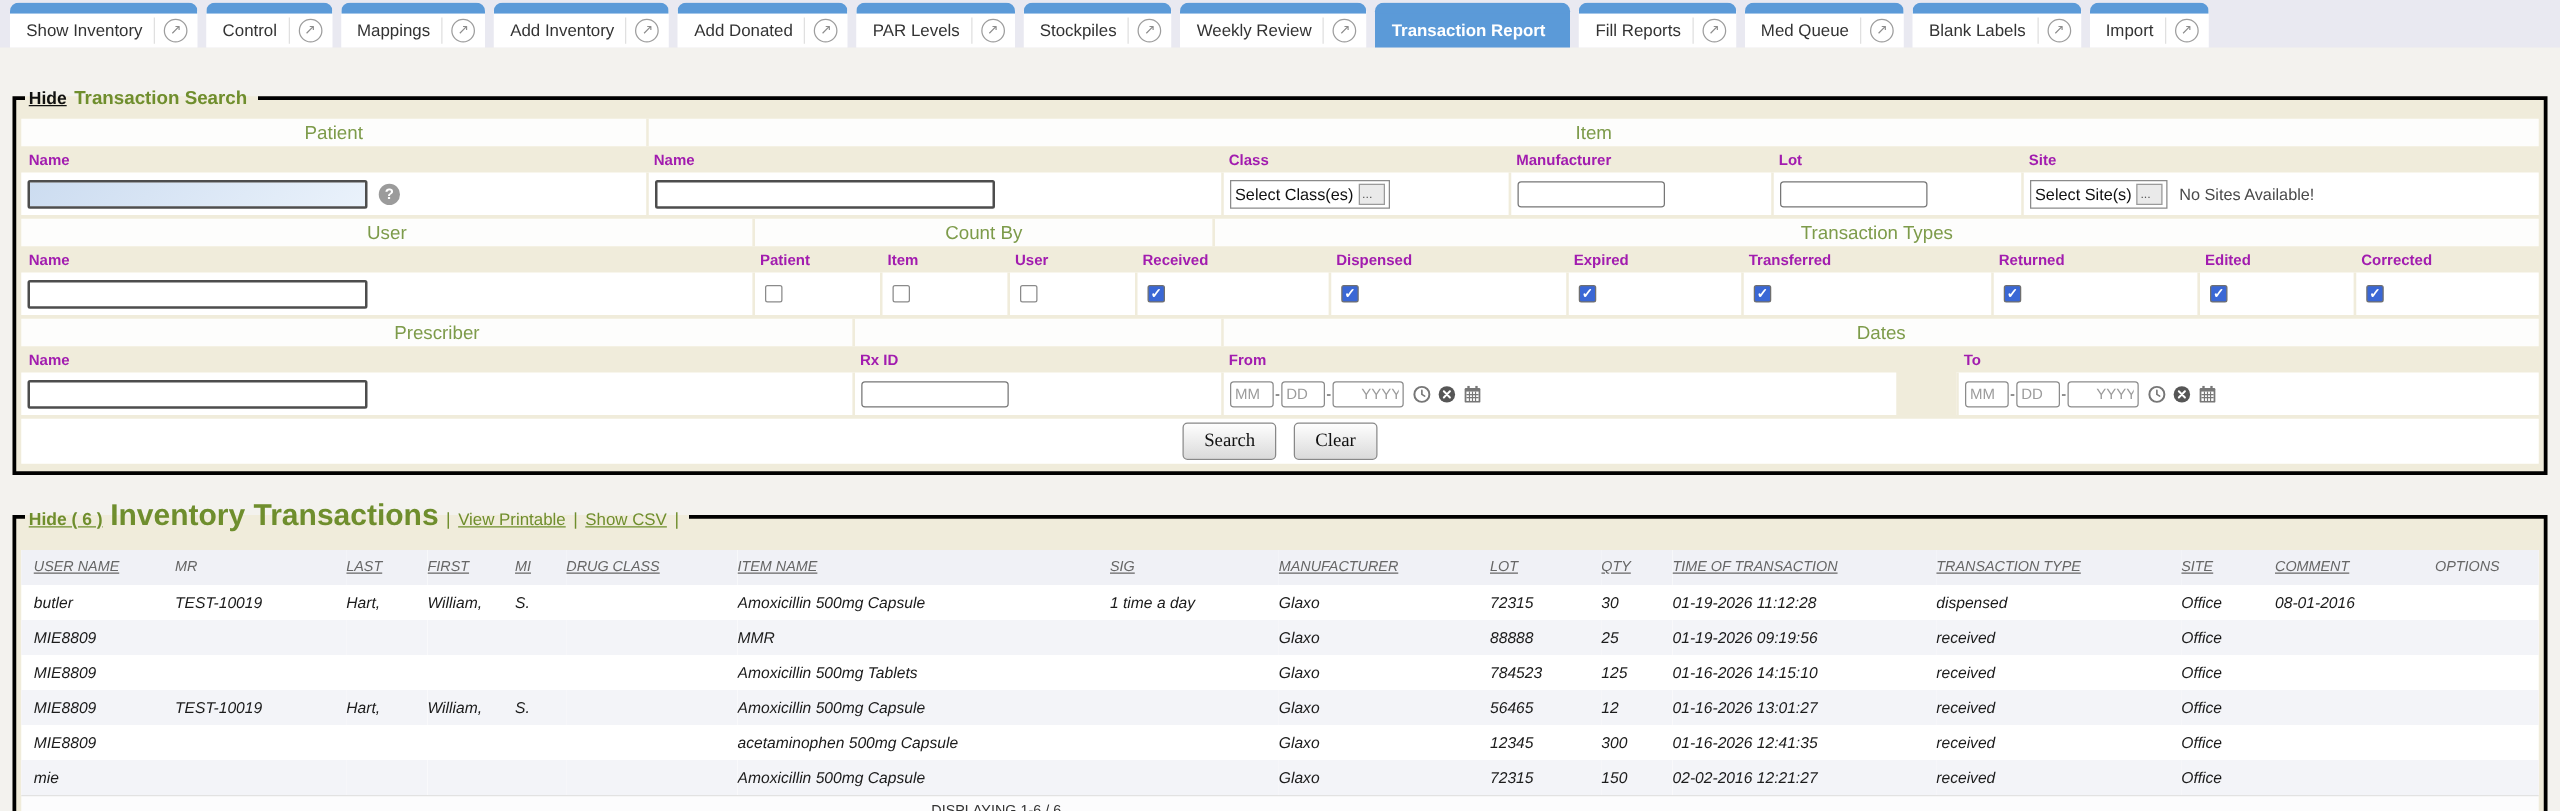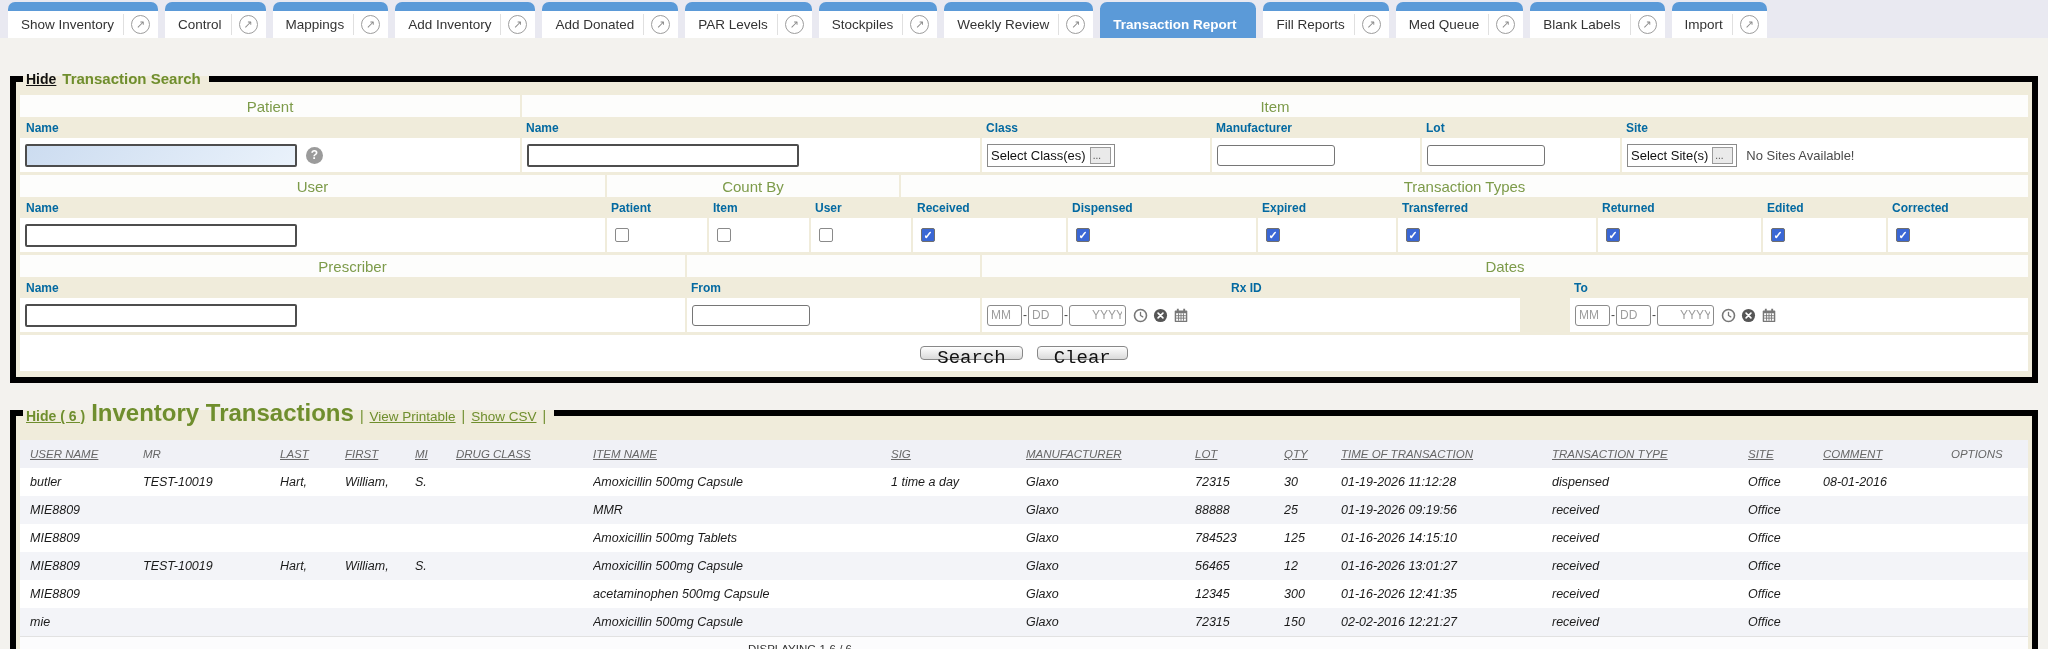--- a/index.html
+++ b/index.html
@@ -35,21 +35,21 @@
   .tab-sep { width: 1px; height: 21px; background: #e0e0e0; margin: 0 7px 0 9px; }
   .help-icon {
     width: 19px; height: 19px; border: 1.5px solid #9d9d9d; border-radius: 50%;
     color: #8c8c8c; font-size: 11px; line-height: 1;
     display: flex; align-items: center; justify-content: center; flex: none;
   }
 
   
   fieldset {
     position: absolute; left: 10px; right: 10px;
-    border: 6px solid #000000;
+    border: 3px solid #000000;
     background: var(--panel-beige, #f0ecdb);
     padding: 0 4px 6px 4px;
   }
   #search-fieldset { top: 70px; }
   #results-fieldset { top: 399px; }
   legend { margin-left: 3px; padding: 0 8px 0 3px; display: flex; align-items: baseline; gap: 6px; white-space: nowrap; }
   .hide-link { font-size: 14px; font-weight: bold; color: #111; text-decoration: underline; cursor: pointer; }
   .panel-title { font-size: 15px; font-weight: bold; color: var(--title-green, #6f8e2d); }
   .results-title { font-size: 24px; font-weight: bold; color: var(--title-green, #6f8e2d); }
   .hide-link.green { color: var(--title-green, #6f8e2d); }
@@ -64,37 +64,37 @@
   .s-row.inp { height: 34px; }
   .gap { height: 3px; }
   .cell { flex: none; }
   .hdr-cell {
     background: #fdfdfc; border-left: 2px solid var(--panel-beige, #f0ecdb);
     display: flex; align-items: center; justify-content: center;
     color: var(--section-green, #7d9b4a); font-size: 15px;
   }
   .lbl-cell {
     display: flex; align-items: center; padding-left: 6px;
-    font-size: 12px; font-weight: bold; color: #0369a1;
+    font-size: 12px; font-weight: bold; color: #a21caf;
   }
   .inp-cell {
     background: #fff; border-left: 2px solid var(--panel-beige, #f0ecdb);
     display: flex; align-items: center; padding-left: 5px; font-size: 13px; color: #222;
   }
   .s-row > .cell:first-child, .s-row > .hdr-cell:first-child { border-left: none; }
   .grp { display: flex; flex: none; }
   .grp .cell { height: 100%; }
 
   
   .h-patient { width: 500px; } .h-item { flex: 1; }
   .c-patient { width: 500px; } .c-itemname { width: 460px; }
   .c-class { width: 230px; } .c-manuf { width: 210px; }
   .c-lot { width: 200px; } .c-site { flex: 1; }
   
-  .h-user { width: 585px; } .h-countby { width: 294px; } .h-tt { flex: 1; }
+  .h-user { width: 585px; } .h-countby { width: 368px; } .h-tt { flex: 1; }
   .c-user { width: 585px; } .grp-cb { width: 306px; } .grp-tt { flex: 1; }
   .c-cb { width: 102px; }
   .c-tt0 { width: 155px; } .c-tt1 { width: 190px; } .c-tt2 { width: 140px; }
   .c-tt3 { width: 200px; } .c-tt4 { width: 165px; } .c-tt5 { width: 125px; } .c-tt6 { flex: 1; }
   
   .h-presc { width: 665px; } .h-rxblank { width: 295px; } .h-dates { flex: 1; }
   .c-presc { width: 665px; } .c-rxid { width: 295px; } .c-from { width: 540px; } .c-to { flex: 1; margin-left: 48px; }
 
   
   .text-input {
@@ -137,23 +137,23 @@
   .date-yyyy { width: 57px; padding-left: 22px; }
   .date-dash { color: #444; font-size: 12px; margin: 0 1px; }
   .date-icons { display: flex; align-items: center; gap: 5px; margin-left: 7px; }
   .date-icons svg { display: block; cursor: pointer; }
 
   .s-row.btn {
     height: 36px; background: #fff; margin-top: 3px;
     display: flex; align-items: center; justify-content: center; gap: 14px;
   }
   .button {
-    height: 14px; padding: 0 16px; border: 1px solid #888; border-radius: 4px;
-    background: linear-gradient(#fefefe, #dadada); font-size: 19px; color: #111;
-    font-family: Liberation Mono, monospace; cursor: pointer;
+    height: 30px; padding: 0 16px; border: 1px solid #888; border-radius: 4px;
+    background: linear-gradient(#fefefe, #dadada); font-size: 15px; color: #111;
+    font-family: Liberation Serif, serif; cursor: pointer;
   }
 
   
   table { width: 100%; border-collapse: collapse; table-layout: fixed; margin-top: 13px; background: #fff; font-style: italic; }
   thead tr { background: #f0f1f6; }
   th {
     font-size: 11.5px; font-weight: normal; color: #666; text-align: left;
     padding: 8px 4px 8px 0; white-space: nowrap; overflow: hidden;
   }
   th .sortable { text-decoration: underline; cursor: pointer; }
@@ -357,22 +357,22 @@
 
     <div class="gap"></div>
 
     <div class="s-row hdr">
       <div class="hdr-cell h-presc">Prescriber</div>
       <div class="hdr-cell h-rxblank"></div>
       <div class="hdr-cell h-dates">Dates</div>
     </div>
     <div class="s-row lbl">
       <div class="cell lbl-cell c-presc">Name</div>
+      <div class="cell lbl-cell c-rxid">Rx ID</div>
       <div class="cell lbl-cell c-from">From</div>
-      <div class="cell lbl-cell c-rxid">Rx ID</div>
       <div class="cell lbl-cell c-to">To</div>
     </div>
     <div class="s-row inp">
       <div class="cell inp-cell c-presc">
         <input type="text" class="text-input" style="">
       </div>
       <div class="cell inp-cell c-rxid">
         <input type="text" class="small-input" style="">
       </div>
       <div class="cell inp-cell c-from">

